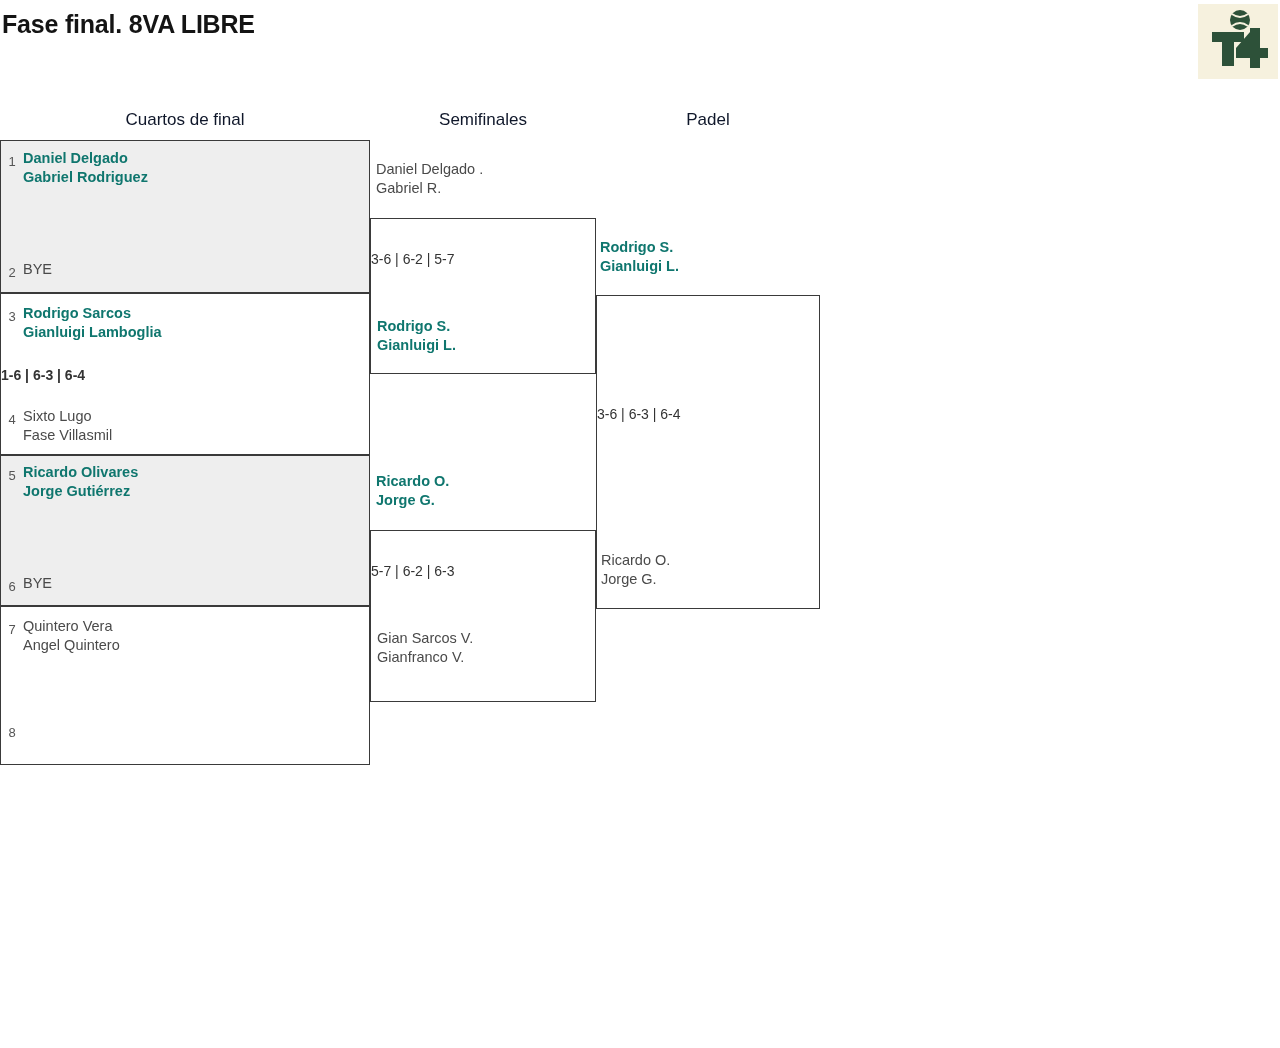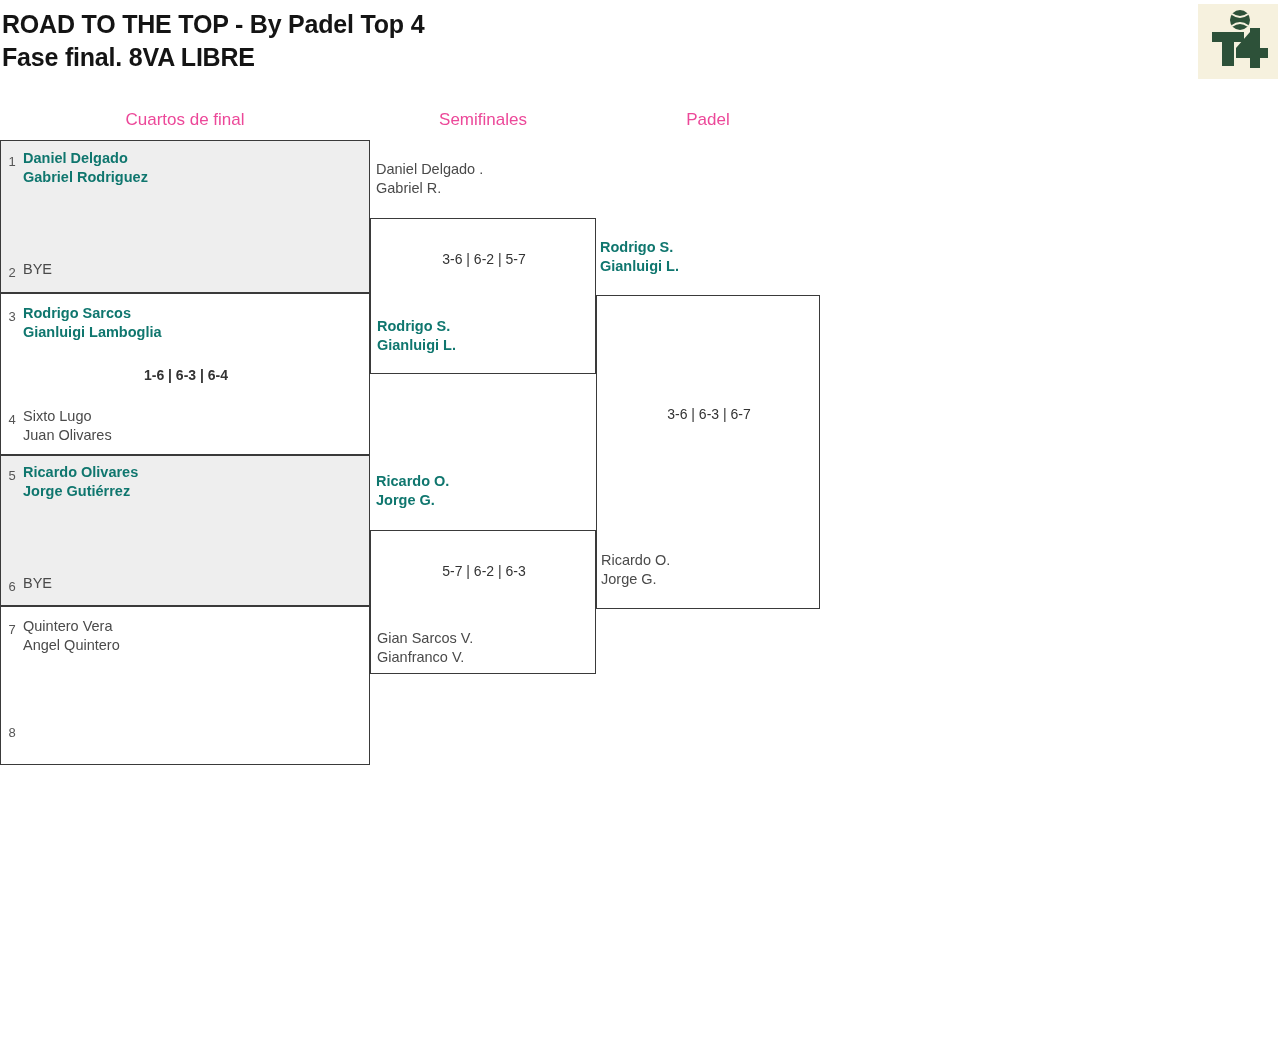--- a/index.html
+++ b/index.html
@@ -24,21 +24,21 @@
     letter-spacing: -0.2px; color: #141414; white-space: nowrap;
   }
   #logo {
     position: absolute; left: 1198px; top: 4px; width: 80px; height: 75px;
     background: #f6f1de;
   }
   #logo svg { display: block; }
 
   
   .col-head {
-    position: absolute; font-size: 17px; color: #ec4899;
+    position: absolute; font-size: 17px; color: #0f172a;
     text-align: center; white-space: nowrap;
   }
   #head-qf { left: 0px;   top: 110px; width: 370px; }
   #head-sf { left: 370px; top: 110px; width: 226px; }
   #head-f  { left: 596px; top: 110px; width: 224px; }
 
   
   #bracket { position: absolute; left: 0; top: 0; width: 1280px; height: 1048px; }
 
   
@@ -52,42 +52,42 @@
   #qf2 { top: 293px;  height: 162px; }
   #qf3 { top: 455px;  height: 151px; }
   #qf4 { top: 606px;  height: 159px; }
 
   
   .sf-box {
     position: absolute; left: 370px; width: 226px;
     border: 1px solid #3a3a3a; background: #ffffff;
   }
   #sf1 { top: 218px; height: 156px; }
-  #sf2 { top: 530px; height: 144px; }
+  #sf2 { top: 530px; height: 172px; }
 
   
   #fn1 {
     position: absolute; left: 596px; top: 295px; width: 224px; height: 314px;
     border: 1px solid #3a3a3a; background: #ffffff;
   }
 
   
   .slot { position: absolute; display: flex; align-items: flex-start; }
   .seed {
     font-size: 13px; color: #555555; width: 22px; flex: 0 0 22px;
     text-align: center; padding-top: 5px;
   }
   .names { font-size: 14.5px; line-height: 18.5px; white-space: nowrap; }
   .names .n { display: block; }
   .win  { font-weight: bold; color: #0f766e; }
   .lose { font-weight: normal; color: #4a4a4a; }
 
   .score {
     position: absolute; font-size: 14px; color: #333333;
-    text-align: center; white-space: nowrap;
+    text-align: left; white-space: nowrap;
   }
 
   
   .qf-top  { left: 0px;  top: 8px;  }
   .qf-bot-names { left: 0px; }
   .qf-score { width: 370px; left: 0px; font-weight: bold; }
 
   
   .names.single { line-height: 18.5px; }
 
@@ -95,21 +95,20 @@
   .sf-slot { left: 6px; }
   .fn-slot { left: 4px; }
   .sf-score { width: 226px; left: 0px; }
   .fn-score { width: 224px; left: 0px; }
 </style>
 </head>
 <body>
 
 <div id="header">
   <div id="title-block">
-    <div class="title-line">ROAD TO THE TOP - By Padel Top 4</div>
     <div class="title-line">Fase final. 8VA LIBRE</div>
   </div>
 
   <div id="logo">
     <svg width="80" height="75" viewBox="0 0 80 75" aria-hidden="true">
       <rect x="0" y="0" width="80" height="75" fill="#f6f1de"></rect>
 
       <circle cx="42" cy="16" r="10" fill="#2d5139"></circle>
       <path d="M34 10 q8 6 16 0" stroke="#f6f1de" stroke-width="1.8" fill="none"></path>
       <path d="M34 22 q8 -6 16 0" stroke="#f6f1de" stroke-width="1.8" fill="none"></path>
@@ -151,21 +150,21 @@
       <span class="names win">
         <span class="n">Rodrigo Sarcos</span>
         <span class="n">Gianluigi Lamboglia</span>
       </span>
     </div>
     <div class="score qf-score" style="top:73px">1-6 | 6-3 | 6-4</div>
     <div class="slot qf-bot-names" style="top:113px">
       <span class="seed">4</span>
       <span class="names lose">
         <span class="n">Sixto Lugo</span>
-        <span class="n">Juan Olivares</span>
+        <span class="n">Fase Villasmil</span>
       </span>
     </div>
   </div>
 
   <div class="qf-box shaded" id="qf3">
     <div class="slot qf-top" style="top:7px">
       <span class="seed">5</span>
       <span class="names win">
         <span class="n">Ricardo Olivares</span>
         <span class="n">Jorge Gutiérrez</span>
@@ -225,21 +224,21 @@
     </div>
   </div>
 
   <div class="slot" style="left:600px; top:238px">
     <span class="names win">
       <span class="n">Rodrigo S.</span>
       <span class="n">Gianluigi L.</span>
     </span>
   </div>
   <div id="fn1">
-    <div class="score fn-score" style="top:110px">3-6 | 6-3 | 6-7</div>
+    <div class="score fn-score" style="top:110px">3-6 | 6-3 | 6-4</div>
     <div class="slot fn-slot" style="top:255px">
       <span class="names lose">
         <span class="n">Ricardo O.</span>
         <span class="n">Jorge G.</span>
       </span>
     </div>
   </div>
 
 </div>
 

